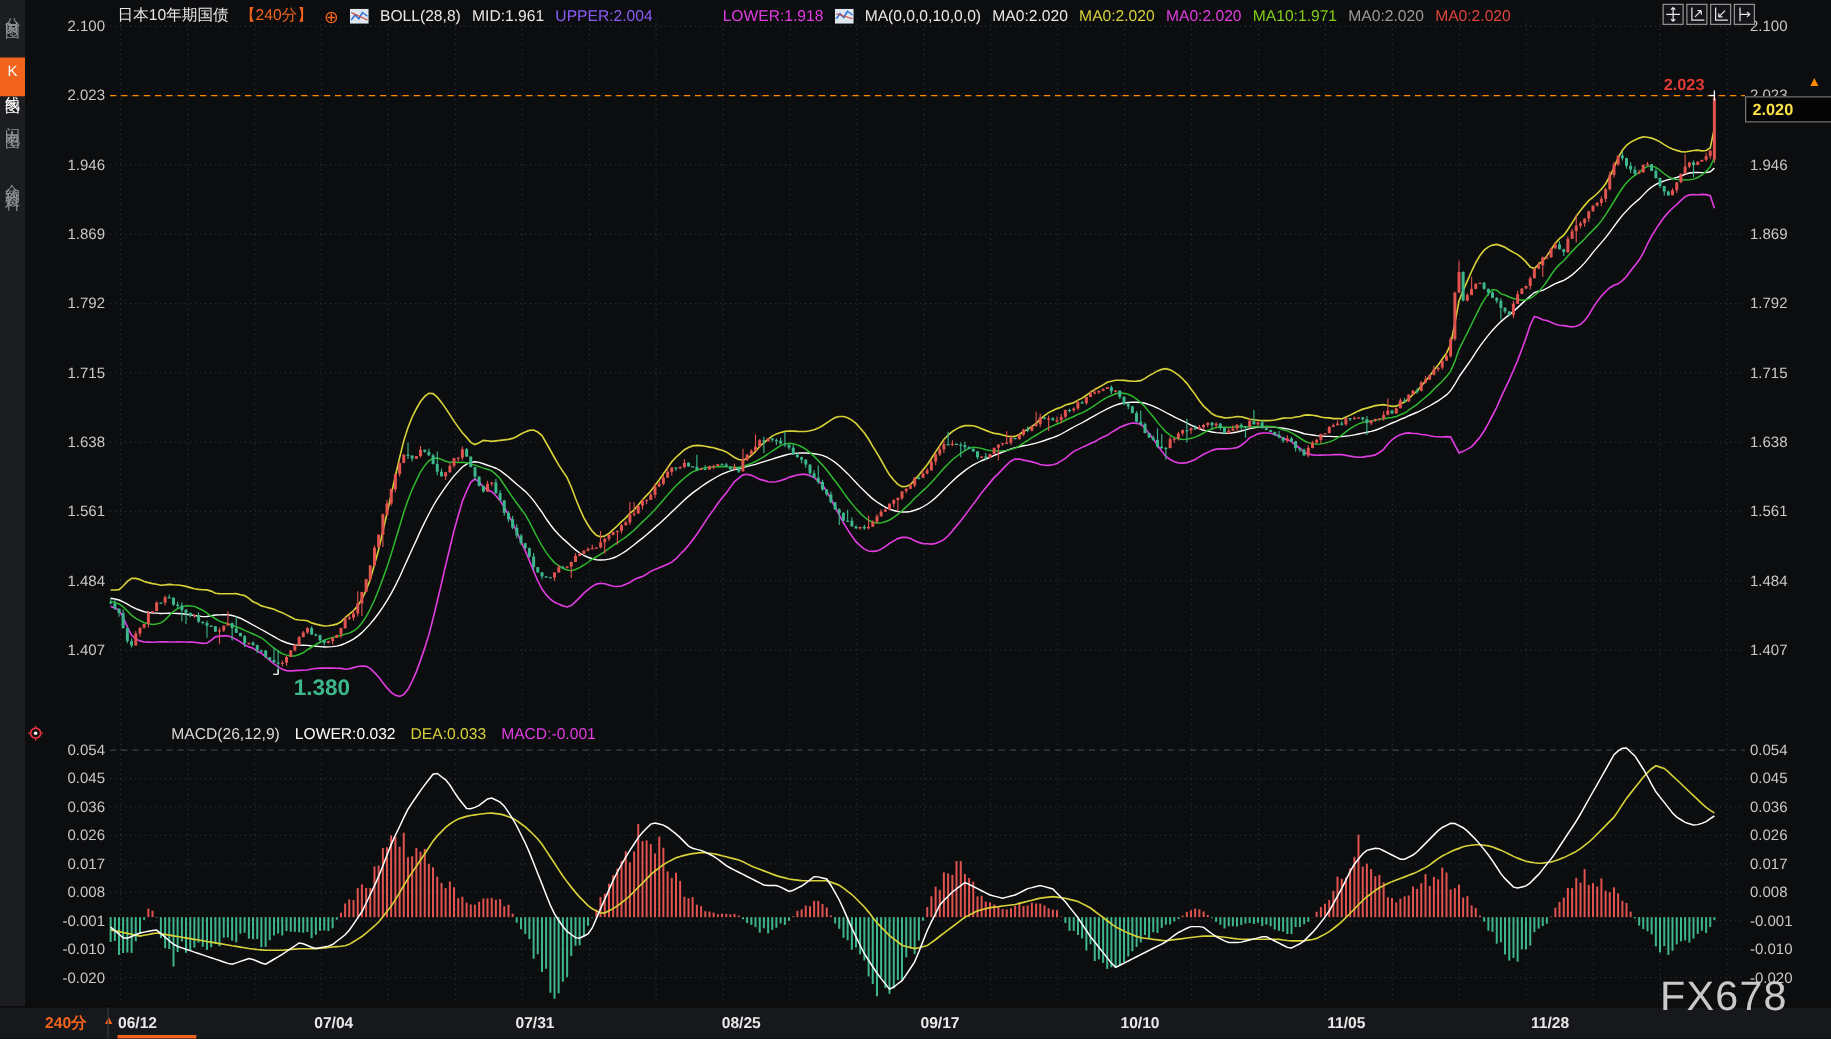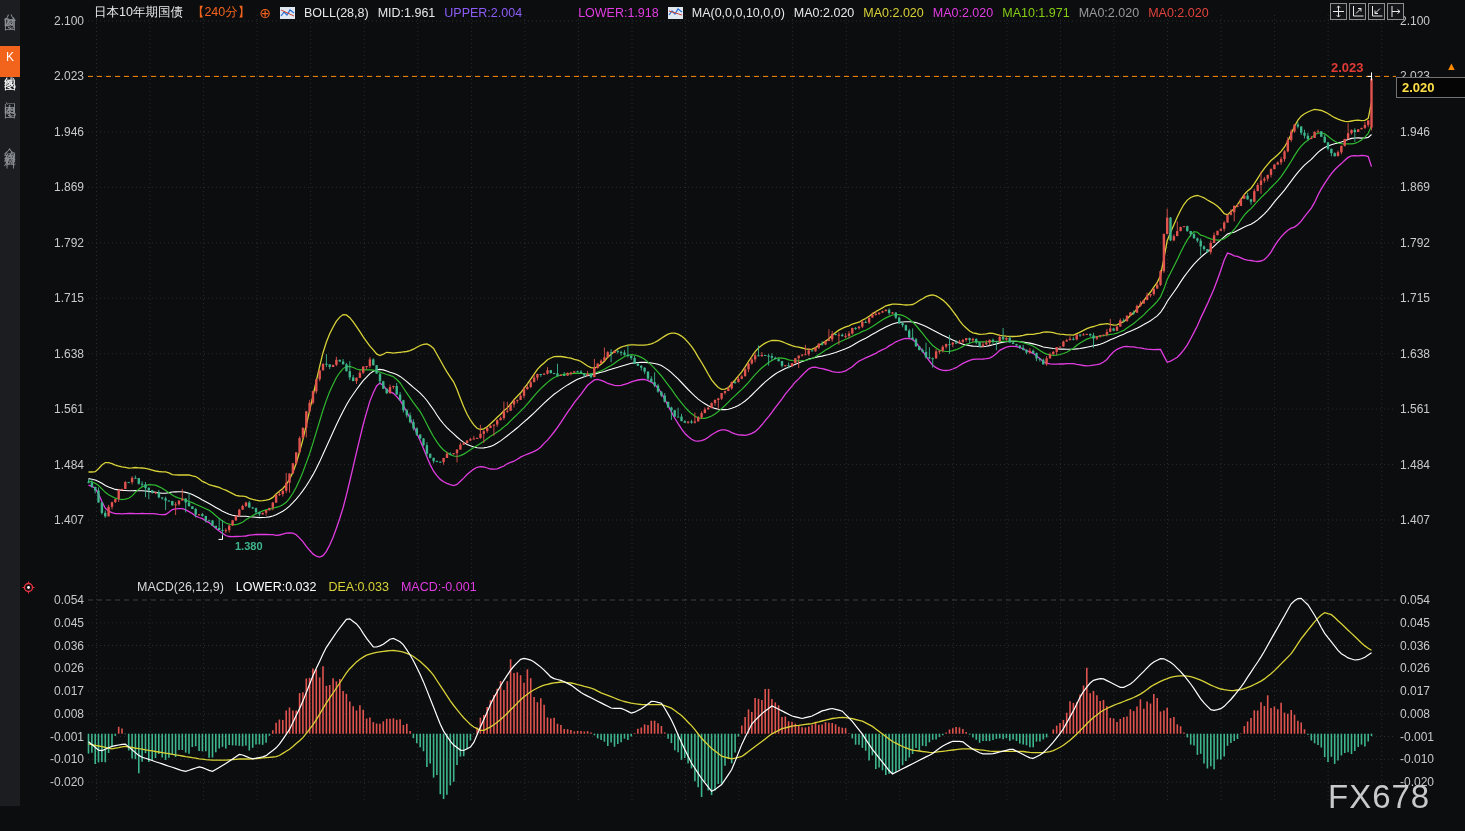--- a/index.html
+++ b/index.html
@@ -31,21 +31,21 @@
   .bb-arrow{position:absolute;left:82px;top:5px;color:#f2641c;font-size:10px;}
   .bb-underline{position:absolute;left:94px;bottom:0;width:63px;height:3px;background:#f2641c;}
   .time-label{position:absolute;top:5px;transform:translateX(-50%);color:#e9e9e9;
               font-weight:bold;font-size:12.5px;}
   
   .price-box{position:absolute;left:1396px;top:77px;width:63px;height:19px;border:1px solid #737373;
              background:#050505;color:#fde047;font-weight:bold;font-size:13px;line-height:19px;
              padding-left:5px;z-index:5;}
   .axis-arrow{position:absolute;left:1446px;top:60px;color:#ff8a00;font-size:11px;z-index:5;}
   .high-label{position:absolute;left:1331px;top:60px;color:#e23b36;font-weight:bold;font-size:13px;z-index:5;}
-  .low-label{position:absolute;left:235px;top:540px;color:#3db68c;font-weight:bold;font-size:11px;z-index:5;}
+  .low-label{position:absolute;left:235px;top:540px;color:#3db68c;font-weight:bold;font-size:18px;z-index:5;}
   .watermark{position:absolute;left:1328px;top:778px;color:#d9d9d9;opacity:0.92;font-size:33px;
              letter-spacing:1px;z-index:6;}
 </style>
 </head>
 <body>
 
 <div id="app">
 
   <svg id="chart-svg" width="1465" height="831">
       <g>
@@ -1371,19 +1371,35 @@
         <path d="M6.5 0.5v1.5M6.5 11v1.5M0.5 6.5h1.5M11 6.5h1.5" stroke="#e33340" stroke-width="1"></path>
       </svg>
   </div>
   <div class="macd-header">
     <span style="color:#d8d8d8">MACD(26,12,9)</span>
     <span style="color:#ffffff">LOWER:0.032</span>
     <span style="color: rgb(216, 210, 56);">DEA:0.033</span>
     <span style="color: rgb(225, 60, 225);">MACD:-0.001</span>
   </div>
 
+  <div class="bottombar">
+    <span class="bb-period">240分</span>
+    <span class="bb-arrow">▲</span>
+    <div class="bb-sep"></div>
+    <div class="bb-underline"></div>
+    <div id="dates">
+        <span class="time-label" style="left: 110px;">06/12</span>
+        <span class="time-label" style="left: 267px;">07/04</span>
+        <span class="time-label" style="left: 428px;">07/31</span>
+        <span class="time-label" style="left: 593px;">08/25</span>
+        <span class="time-label" style="left: 752px;">09/17</span>
+        <span class="time-label" style="left: 912px;">10/10</span>
+        <span class="time-label" style="left: 1077px;">11/05</span>
+        <span class="time-label" style="left: 1240px;">11/28</span>
+      </div>
+  </div>
 
   <div class="high-label">2.023</div>
   <div class="low-label">1.380</div>
   <div class="axis-arrow">▲</div>
   <div class="price-box">2.020</div>
   <div class="watermark">FX678</div>
 </div>
 
 </body></html>

